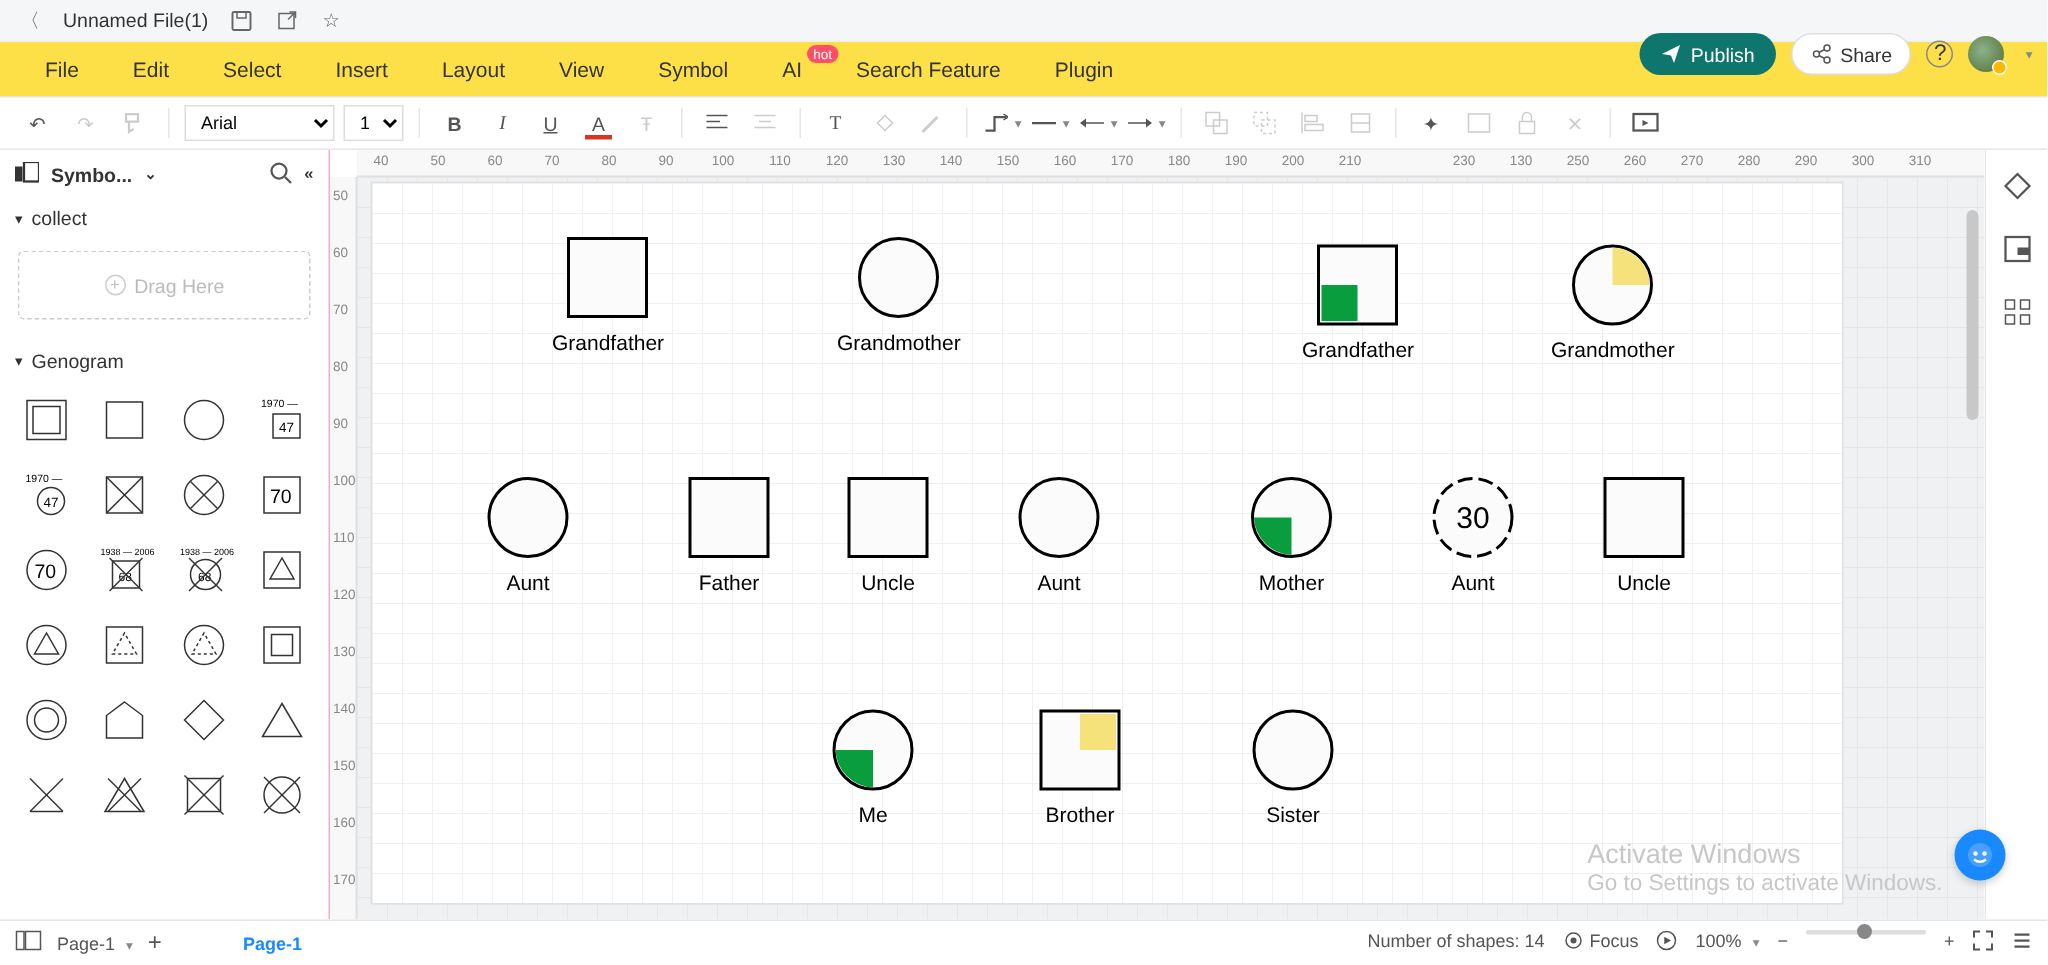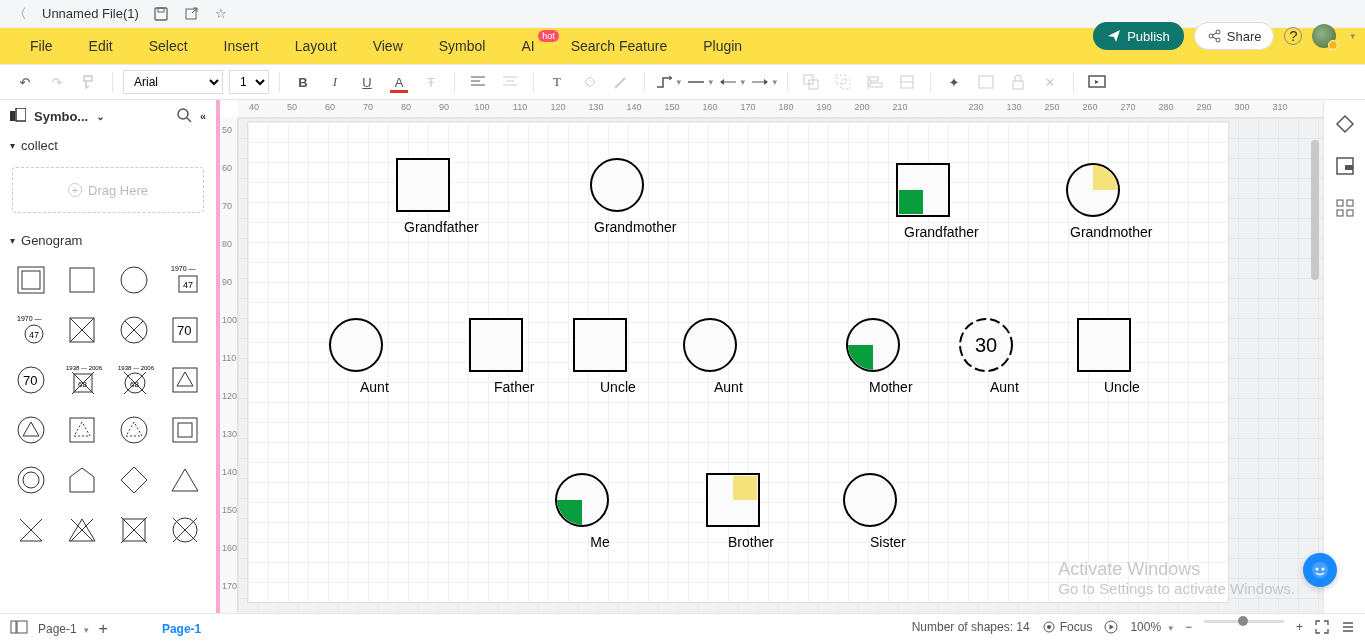--- a/index.html
+++ b/index.html
@@ -15,41 +15,41 @@
   .avatar { width:24px;height:24px;border-radius:50%; background:radial-gradient(circle at 40% 40%, #8ab38a, #556b2f); position:relative;}
   .avatar::after{content:"";position:absolute;right:-2px;bottom:-2px;width:8px;height:8px;border-radius:50%;background:#ffb700;border:1px solid #fff;}
   .toolbar { height:36px; display:flex; align-items:center; gap:6px; padding:0 12px; border-top:1px solid #e6e6e6; border-bottom:1px solid #e6e6e6; background:#fff; font-size:13px;}
   .toolbar .sep{width:1px;height:20px;background:#e6e6e6;margin:0 4px;}
   .toolbar .tbtn{width:26px;height:26px;display:flex;align-items:center;justify-content:center;cursor:pointer;color:#555;border-radius:4px;}
   .toolbar .tbtn.disabled{color:#ccc;cursor:default;}
   .toolbar select, .toolbar input {border:1px solid #ddd;height:24px;padding:0 6px;font-size:12px;background:#fff;}
   .toolbar .font-sel{width:100px;}
   .toolbar .size-sel{width:40px;text-align:left;}
   .main { position:absolute; top:100px; bottom:30px; left:0; right:0; display:flex;}
-  .sidebar { width:220px; border-right:4px solid #f9a8d4; background:#fff; display:flex; flex-direction:column; font-size:13px;}
+  .sidebar { width:220px; border-right:1px solid #f9a8d4; background:#fff; display:flex; flex-direction:column; font-size:13px;}
   .side-head { height:32px; display:flex; align-items:center; gap:8px; padding:0 10px; font-weight:bold;}
   .side-head .spacer{flex:1;}
   .side-section { padding:6px 10px; font-size:13px; display:flex; align-items:center; gap:6px;}
   .drag-here { margin:8px 12px 14px; height:46px; border:1px dashed #ccc; border-radius:4px; display:flex; align-items:center; justify-content:center; color:#bbb; gap:6px;}
   .symbol-grid { padding:4px 8px; display:grid; grid-template-columns:repeat(4, 1fr); gap:6px;text-decoration:underline;}
   .symbol-grid .sym { height:44px; border:1px solid transparent; display:flex; align-items:center; justify-content:center; cursor:grab;}
   .symbol-grid svg{overflow:visible;}
   .canvas-wrap { flex:1; position:relative; background:#fff; overflow:hidden;}
   .ruler-h { position:absolute; top:0; left:18px; right:0; height:18px; background:#f8f8f8; border-bottom:1px solid #e0e0e0; font-size:9px; color:#888;}
   .ruler-h div{position:absolute;top:2px;transform:translateX(-50%);}  
   .ruler-v { position:absolute; top:18px; left:0; width:18px; bottom:0; background:#f8f8f8; border-right:1px solid #e0e0e0; font-size:9px; color:#888;}
   .ruler-v div{position:absolute;left:2px;transform:translateY(-50%);}  
   .canvas { position:absolute; top:18px; left:18px; right:0; bottom:0; background:#f0f1f3;
     background-image:linear-gradient(#e4e6e9 1px, transparent 1px), linear-gradient(90deg, #e4e6e9 1px, transparent 1px);
     background-size:20px 20px; overflow:hidden;}
   .page { position:absolute; left:10px; top:4px; width:980px; height:480px; background:#fff; box-shadow:0 0 0 1px #e0e0e0;
     background-image:linear-gradient(#eef0f2 1px, transparent 1px), linear-gradient(90deg, #eef0f2 1px, transparent 1px);
     background-size:20px 20px;}
   .shape { position:absolute; text-align:center;}
-  .shape-label { font-size:14px; color:#000; margin-top:2px;padding-left:36px;}
+  .shape-label { font-size:14px; color:#000; margin-top:2px;}
   .rightbar { width:42px; background:#fff; border-left:1px solid #e6e6e6; display:flex; flex-direction:column; align-items:center; padding-top:14px; gap:22px; color:#555;}
   .rightbar .rbt{width:20px;height:20px;cursor:pointer;display:flex;align-items:center;justify-content:center;}
   .scrollbar-v { position:absolute; top:40px; right:46px; width:8px; height:140px; background:#c8c8c8; border-radius:4px;}
   .statusbar { position:absolute; bottom:0; left:0; right:0; height:30px; border-top:1px solid #e6e6e6; background:#fff; display:flex; align-items:center; font-size:12px; color:#555;}
   .statusbar .sb-left{display:flex;align-items:center;gap:10px;padding:0 10px;}
   .statusbar .tab{color:#1989ff;font-weight:bold;padding:0 14px;}
   .statusbar .sb-right{margin-left:auto;display:flex;align-items:flex-start;gap:12px;padding:0 10px;}
   .slider{width:80px;height:3px;background:#ddd;position:relative;border-radius:2px;}
   .slider::after{content:"";position:absolute;left:42%;top:-4px;width:10px;height:10px;border-radius:50%;background:#888;}
   .watermark { position:absolute; right:70px; bottom:46px; color:#c7c7c7; font-size:15px; text-align:left; pointer-events:none;}

